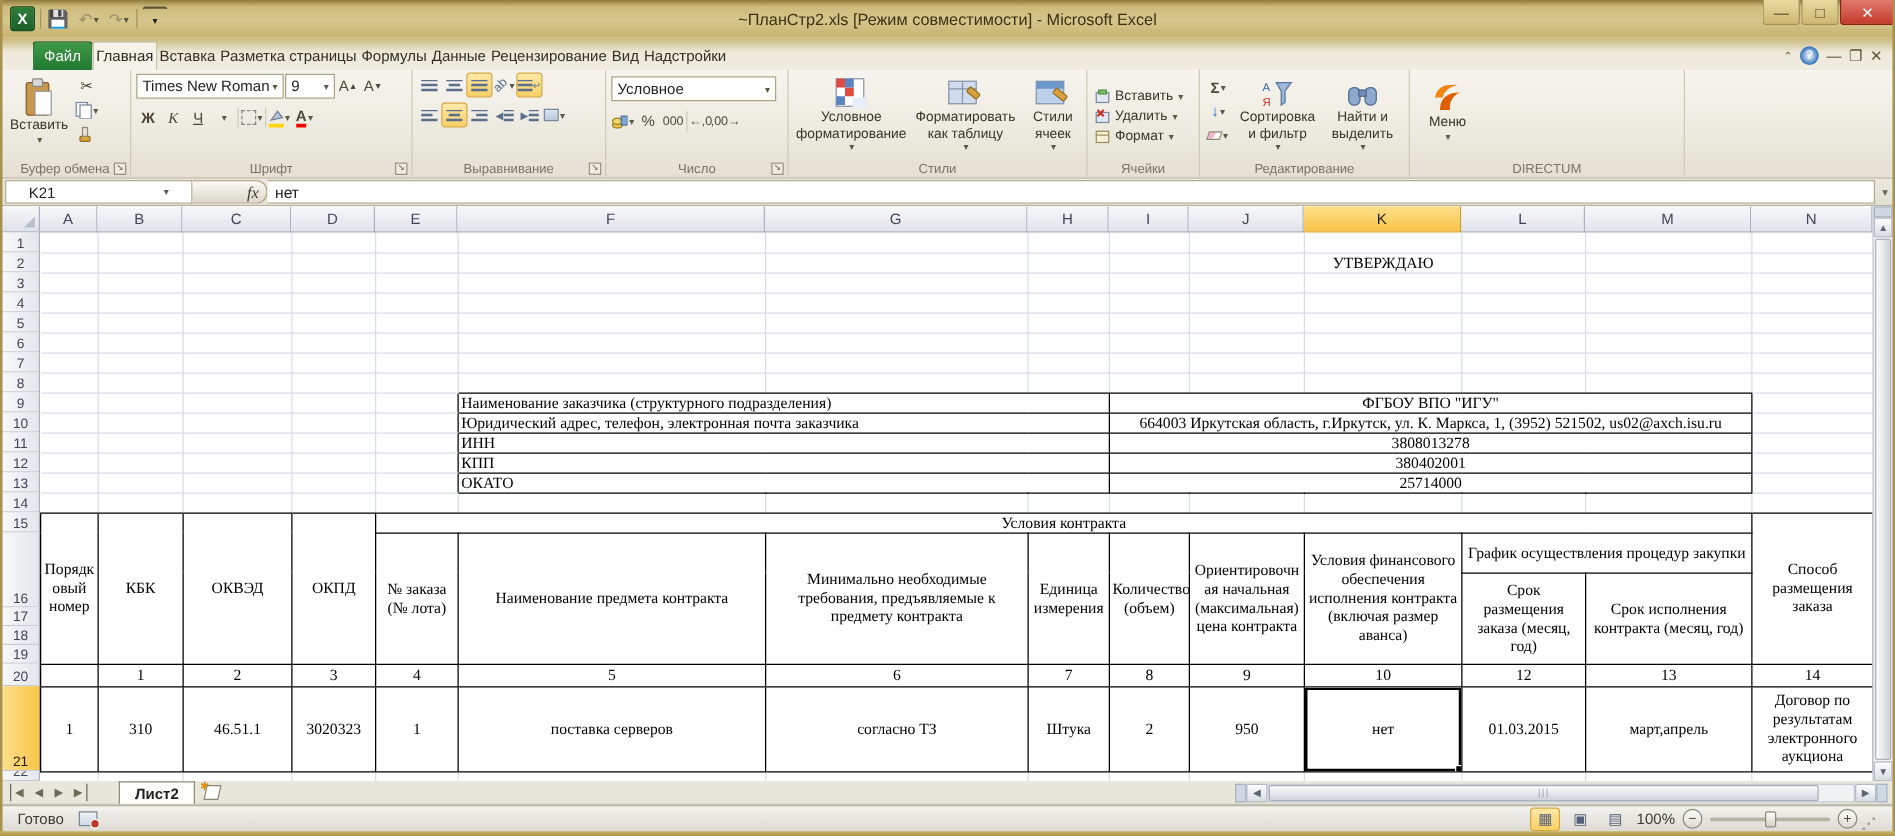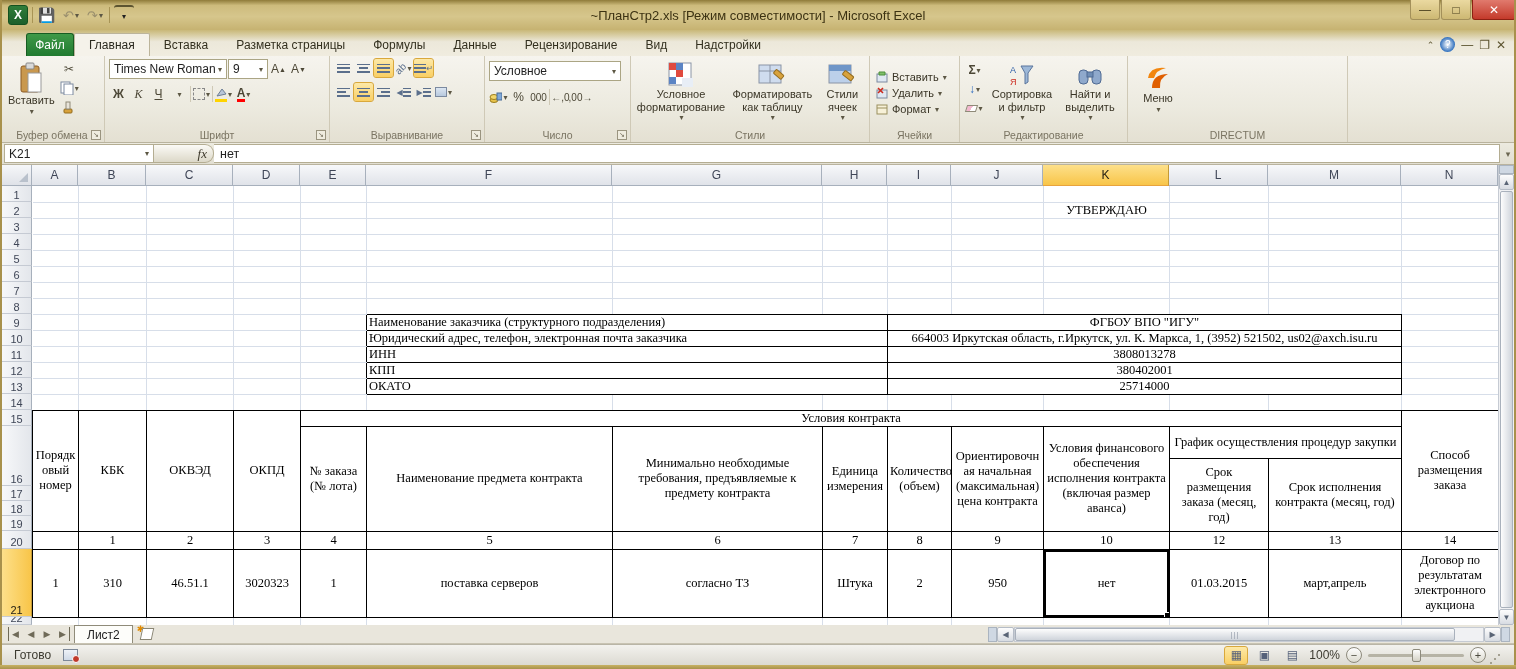--- a/index.html
+++ b/index.html
@@ -17,21 +17,21 @@
   .saveicon{color:#3b5ba5;font-size:14px}
   .gray{color:#9a8f6d}
   .qsep{width:1px;height:16px;background:#a89455}
   .title-text{position:absolute;left:0;right:0;text-align:center;font-size:13px;color:#3c3212;pointer-events:none}
   .wbtns{margin-left:auto;display:flex;height:100%;align-items:flex-start}
   .wbtn{width:30px;height:20px;display:flex;align-items:center;justify-content:center;font-size:12px;color:#4a3f1d;border:1px solid #a3905a;border-top:none;background:linear-gradient(#ead9a0,#cdb873);border-radius:0 0 3px 3px;margin-left:1px}
   .wbtn.close{background:linear-gradient(#e07a6d,#c43a2b);color:#fff;width:44px;border-color:#8d2012}
   
   .tabrow{left:0;top:30px;width:1516px;height:26px;background:linear-gradient(#c9b878,#ece8da 45%,#f0ecdf 100%);display:flex;align-items:flex-end}
   .filetab{margin-left:26px;width:48px;height:23px;background:linear-gradient(#3f9948,#217a30);border:1px solid #175c22;border-bottom:none;border-radius:3px 3px 0 0;color:#fff;font-size:12px;display:flex;align-items:center;justify-content:center}
-  .rtab{height:23px;padding:0 14px;display:flex;align-items:center;font-size:12px;color:#33301f}
+  .rtab{height:23px;padding:0 2px;display:flex;align-items:center;font-size:12px;color:#33301f}
   .rtab.active{background:#f5f2ea;border:1px solid #bcb49b;border-bottom:none;border-radius:2px 2px 0 0;color:#2b2a20}
   .tabrt{margin-left:auto;display:flex;align-items:center;gap:6px;margin-right:10px;margin-bottom:4px;color:#5c5430}
   .helpq{width:15px;height:15px;border-radius:50%;background:radial-gradient(#fff,#2f6fbd 70%);color:#fff;font-size:10px;display:flex;align-items:center;justify-content:center}
   
   .ribbon{left:0;top:56px;width:1516px;height:87px;background:linear-gradient(#f6f4ee,#eceadf 60%,#e4e0d2);border-bottom:1px solid #b9b39e;display:flex}
   .g{position:relative;height:100%;border-right:1px solid #cfc9b6;padding:3px 2px 15px 4px;display:flex;align-items:flex-start}
   .glabel{position:absolute;bottom:1px;left:0;right:0;text-align:center;font-size:10.5px;color:#7a7462}
   .launcher{position:absolute;bottom:2px;right:3px;width:10px;height:10px;border:1px solid #9a947f;color:#6b6551;font-size:7px;line-height:7px;text-align:center;background:#efecdf}
   .bigbtn{display:flex;flex-direction:column;align-items:center;justify-content:flex-start;padding:3px 4px;border-radius:3px;font-size:11px;color:#3a3526;text-align:center;line-height:1.15}
   .mini{width:19px;height:18px;display:flex;align-items:center;justify-content:center;border-radius:2px;font-size:12px;color:#4c4736}
@@ -46,21 +46,21 @@
   .ubar{border-bottom:3px solid red;line-height:1}
   .ybar{border-bottom:3px solid #ffd400;line-height:1}
   .stack{display:flex;flex-direction:column;gap:1px;margin:1px}
   .rowline{display:flex;align-items:center;gap:1px}
   .smalltxt{font-size:10px}
   .cellbtn{display:flex;align-items:center;gap:3px;font-size:11px;color:#3a3526;padding:1px 2px}
   .dirlink{font-size:11.5px;color:#35302a;padding:2px 4px;white-space:nowrap}
   .dirlink.dis{color:#a49e90}
   
   .fbar{left:0;top:143px;width:1516px;height:22px;background:linear-gradient(#eceadf,#e2dfd2);border-bottom:1px solid #b9b39e;display:flex;align-items:center}
-  .namebox{width:150px;height:19px;background:#fff;border:1px solid #b4ad92;margin-left:4px;display:flex;align-items:center;padding:0 4px;font-size:12px}
+  .namebox{width:150px;height:19px;background:#fff;border:1px solid #b4ad92;margin-left:4px;display:flex;align-items:center;padding:0 18px;font-size:12px}
   .namebox .dd{margin-left:auto}
   .fxpill{width:60px;height:19px;background:linear-gradient(#fbfaf6,#dcd8c8);border:1px solid #b4ad92;border-left:none;border-radius:0 9px 9px 0;display:flex;align-items:center;justify-content:flex-end;padding-right:6px;font-family:"Liberation Serif",serif;font-style:italic;font-size:13px;color:#3e3a2c}
   .finput{flex:1;height:19px;background:#fff;border:1px solid #b4ad92;border-left:none;display:flex;align-items:center;padding:0 6px;font-size:12.5px}
   .fexp{width:16px;text-align:center;color:#6c6752;font-size:9px}
   
   .grid{left:2px;top:165px;width:1512px;height:460px;background:#fff;overflow:hidden}
   .corner{left:0;top:0;width:30px;height:21px;background:linear-gradient(#f6f7f9,#dfe2e8);border-right:1px solid #a7b0bc;border-bottom:1px solid #a7b0bc}
   .corner::after{content:"";position:absolute;right:3px;bottom:3px;border-left:9px solid transparent;border-bottom:9px solid #b9c1cc}
   .colhdrs{left:30px;top:0;display:flex;height:21px}
   .ch{height:21px;border-right:1px solid #a7b0bc;border-bottom:1px solid #a7b0bc;background:linear-gradient(#f7f8fa,#e0e3e9);display:flex;align-items:center;justify-content:center;font-size:12px;color:#3f4657}
@@ -86,21 +86,21 @@
   td.selcell::after{content:"";position:absolute;right:-2px;bottom:-2px;width:5px;height:5px;background:#000;border:1px solid #fff}
   
   .vsb{left:1496px;top:0;width:16px;height:460px;background:#f0f1f3;border-left:1px solid #c6cbd3;display:flex;flex-direction:column;align-items:stretch}
   .vsplit{height:9px;background:#cfd8e3;border:1px solid #aab4c0}
   .sbtn{height:16px;display:flex;align-items:center;justify-content:center;font-size:8px;color:#5a6576;background:linear-gradient(#fdfdfd,#d8dce2);border:1px solid #b5bcc6;border-radius:2px}
   .vthumb{flex:1;margin:1px;background:linear-gradient(90deg,#fdfdfd,#cfd4db);border:1px solid #a9b1bc;border-radius:2px}
   
   .sheetbar{left:2px;top:625px;width:1512px;height:19px;background:#e9e6dc;border-bottom:1px solid #c8c3b2;display:flex;align-items:center}
   .navs{display:flex;gap:2px;margin-left:6px;color:#6f6a58;font-size:9px}
   .nav{width:14px;height:14px;display:flex;align-items:center;justify-content:center}
-  .stab{margin-left:4px;height:18px;background:#fdfdfa;border:1px solid #8f8b79;border-bottom:none;padding:0 12px;display:flex;align-items:center;font-size:12px;font-weight:normal;color:#222}
+  .stab{margin-left:25px;height:18px;background:#fdfdfa;border:1px solid #8f8b79;border-bottom:none;padding:0 12px;display:flex;align-items:center;font-size:12px;font-weight:bold;color:#222}
   .newtab{width:22px;height:15px;margin-left:4px;position:relative}
   .newtab .pg{position:absolute;left:4px;top:1px;width:12px;height:12px;background:#fff;border:1px solid #8a8674;transform:skewX(-12deg)}
   .newtab .st{position:absolute;left:0;top:-3px;color:#e08a00;font-size:9px}
   .hsb{margin-left:auto;display:flex;align-items:center;height:17px}
   .hsplit{width:9px;height:15px;background:#cfd8e3;border:1px solid #aab4c0}
   .hbtn{width:17px;height:15px;display:flex;align-items:center;justify-content:center;font-size:8px;color:#5a6576;background:linear-gradient(#fdfdfd,#d8dce2);border:1px solid #b5bcc6;border-radius:2px}
   .htrack{width:470px;height:15px;background:#f0f1f3;border:1px solid #c6cbd3;display:flex}
   .hthumb{width:440px;height:13px;background:linear-gradient(#fdfdfd,#cfd4db);border:1px solid #a9b1bc;border-radius:2px;display:flex;align-items:center;justify-content:center;color:#98a0ab;font-size:8px;letter-spacing:1px}
   
   .status{left:2px;top:644px;width:1512px;height:21px;background:linear-gradient(#f3f2ee,#dcdad2);border-top:1px solid #b9b5a6;display:flex;align-items:center;font-size:12px;color:#3c3a30}

